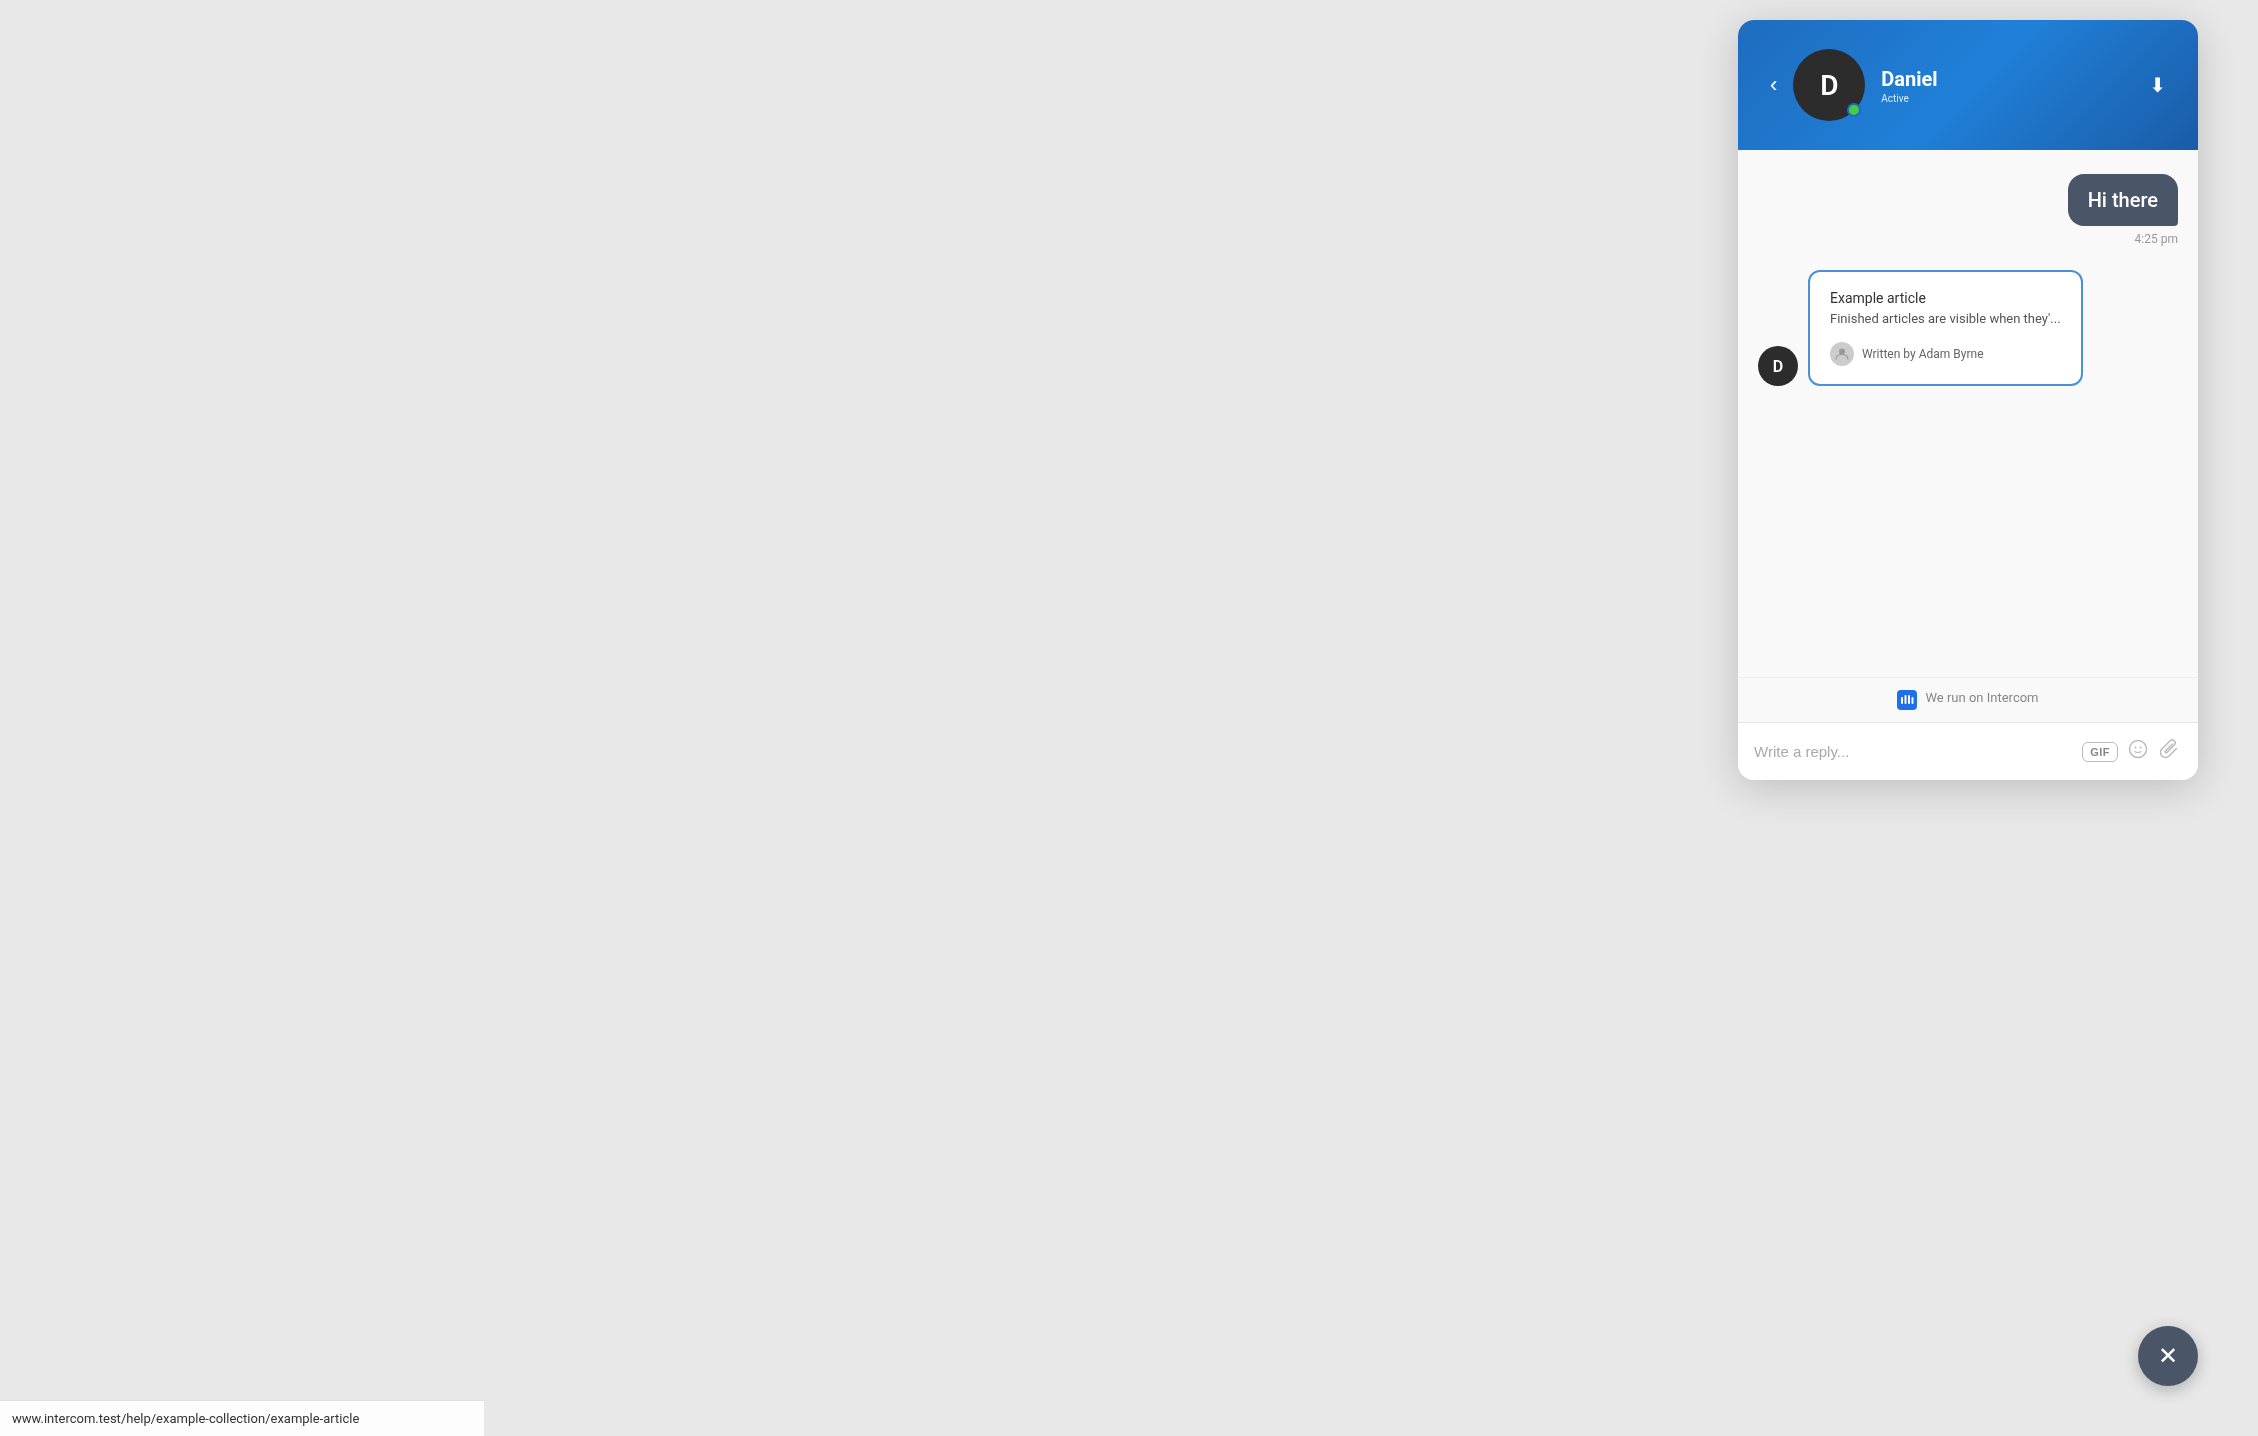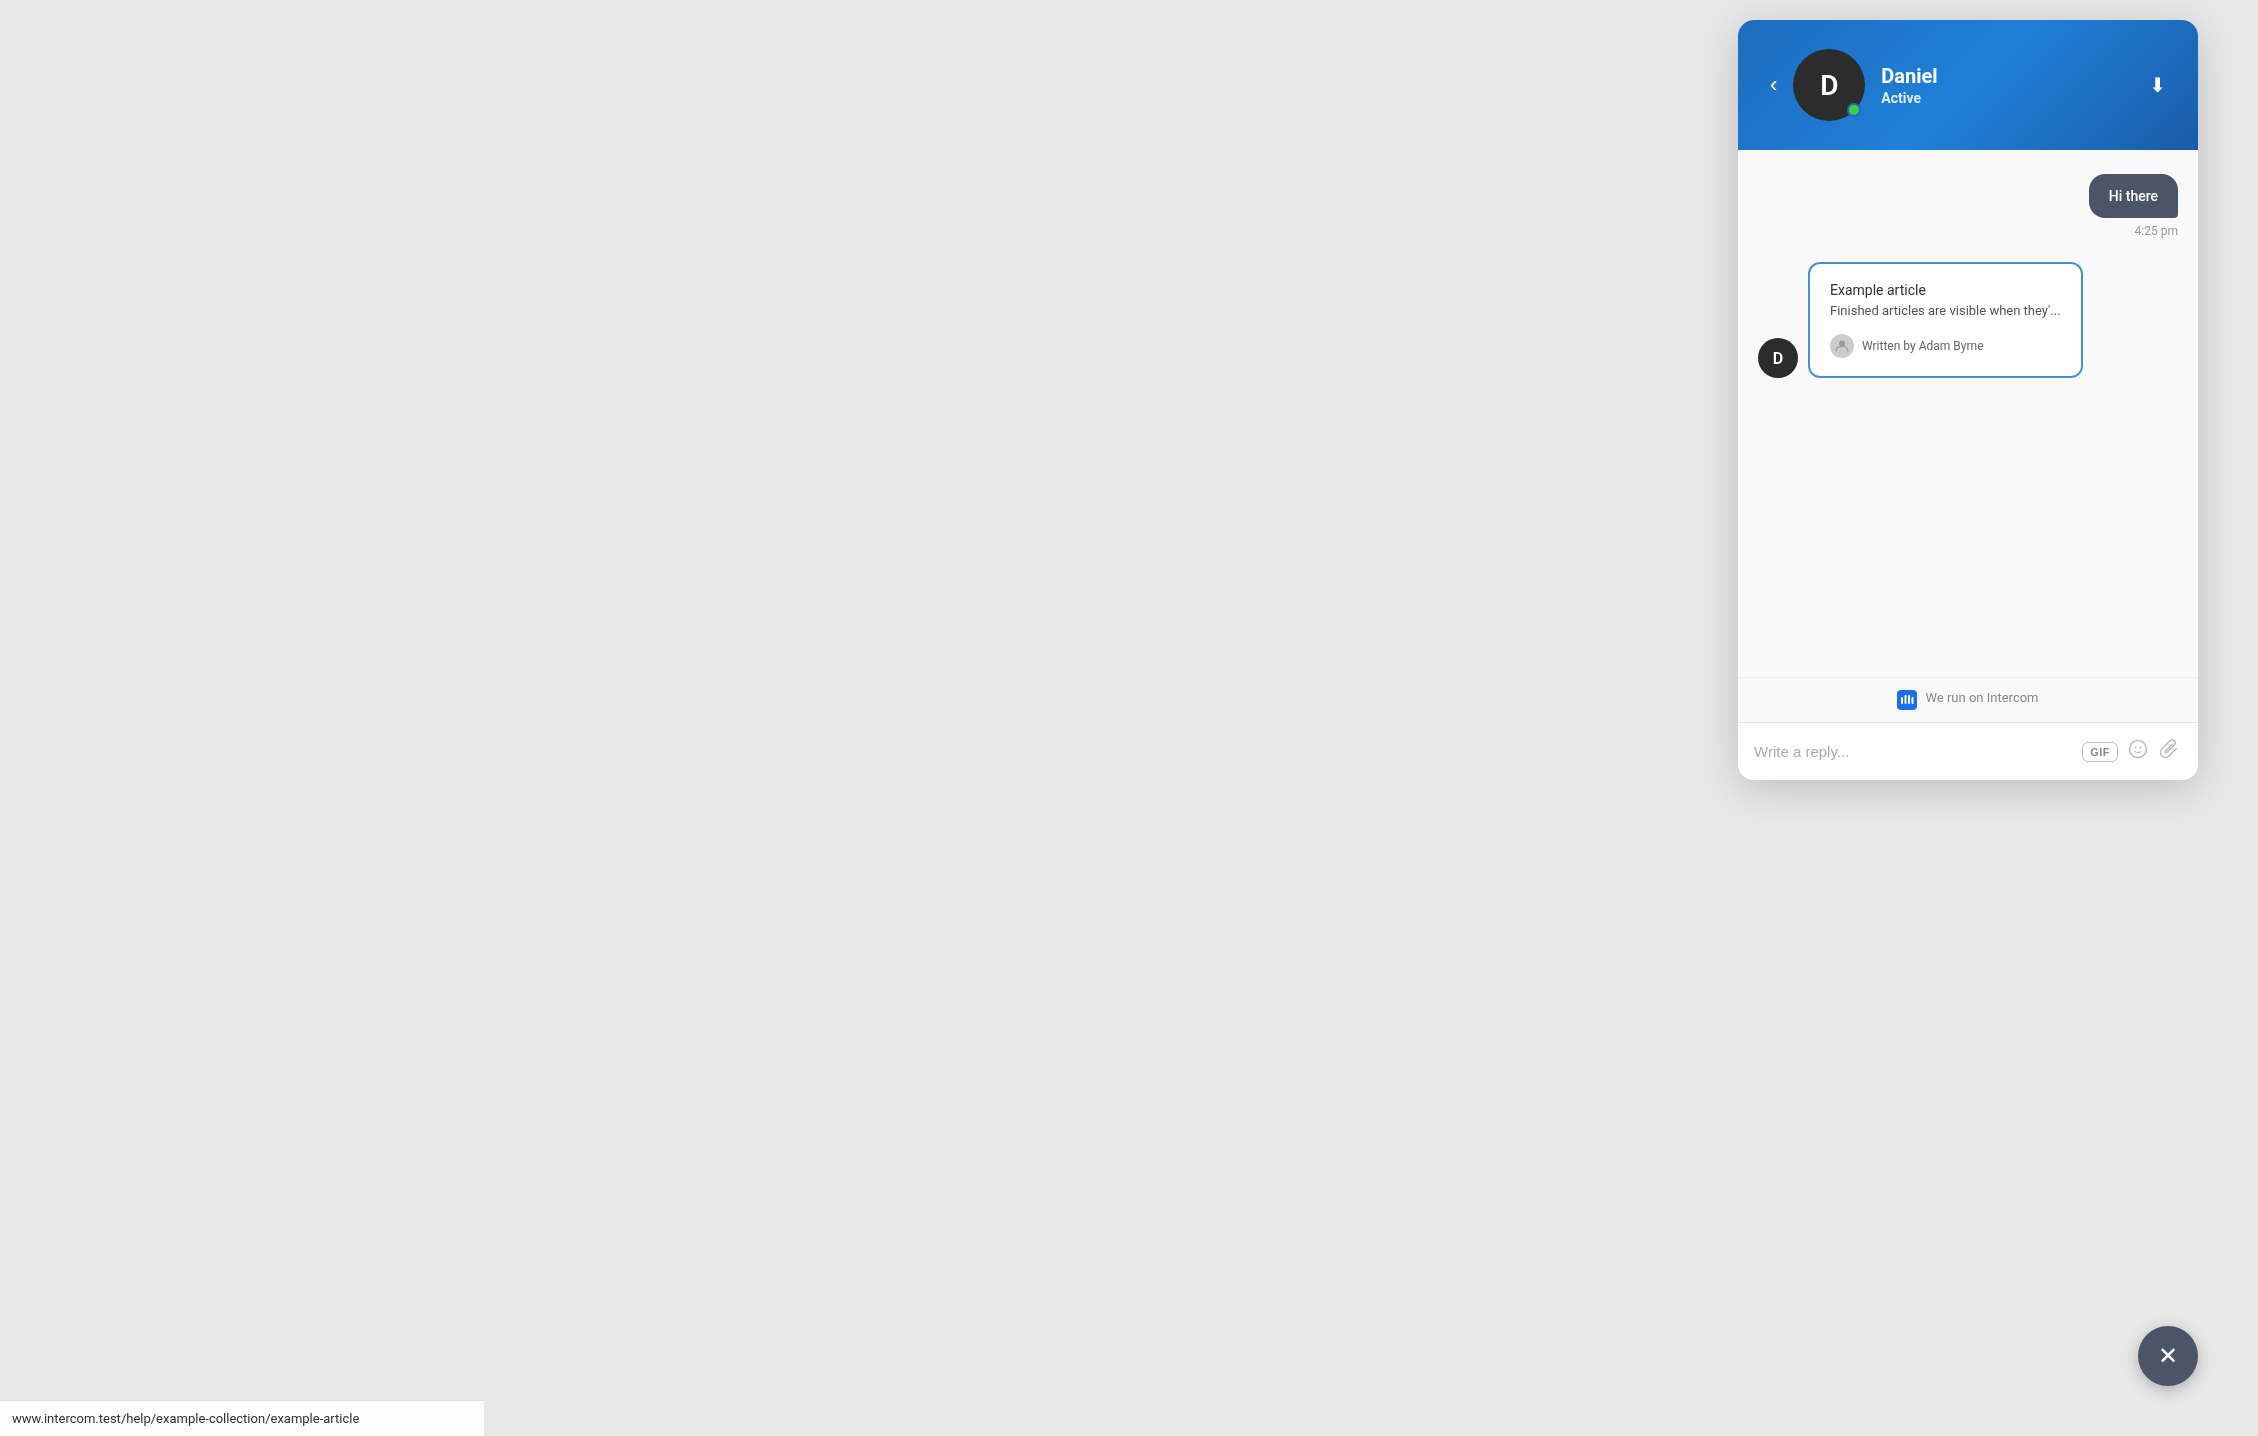--- a/index.html
+++ b/index.html
@@ -97,23 +97,22 @@
     }
 
     .user-name {
       color: #ffffff;
       font-size: 20px;
       font-weight: 700;
     }
 
     .user-status {
       color: rgba(255,255,255,0.85);
-      font-size: 14px;
+      font-size: 10px;
       margin-top: 2px;
-      font-weight: bold;
     }
 
     .header-download-btn {
       color: #ffffff;
       font-size: 20px;
       cursor: pointer;
       background: none;
       border: none;
       padding: 4px 8px;
     }
@@ -135,21 +134,21 @@
       justify-content: flex-end;
       flex-direction: column;
       align-items: flex-end;
     }
 
     .message-bubble-sent {
       background: #4a5568;
       color: #ffffff;
       padding: 14px 20px;
       border-radius: 16px 16px 4px 16px;
-      font-size: 14px;
+      font-size: 20px;
       font-weight: 500;
       max-width: 220px;
     }
 
     .message-time {
       color: #999;
       font-size: 12px;
       margin-top: 6px;
       text-align: right;
     }

